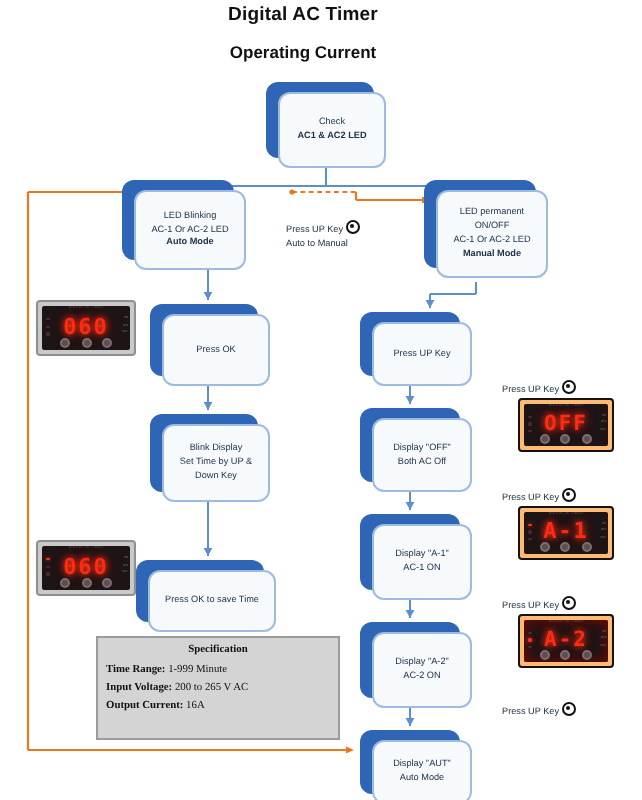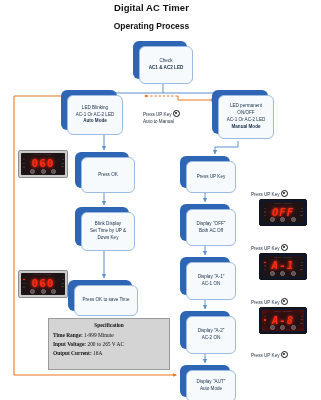--- a/index.html
+++ b/index.html
@@ -42,21 +42,21 @@
   .led-mod{position:absolute;border-radius:10px;}
   .led-mod .bezel{
     position:absolute;inset:0;background:#c9c9c9;
     border:1px solid #8f8f8f;border-radius:2px;
     box-sizing:border-box;padding:2px;
   }
   .led-mod .panel{
     position:absolute;inset:2px;background:#1d1416;border-radius:1px;
     box-sizing:border-box;overflow:hidden;
   }
-  .led-mod.dark .bezel{background:#0f172a;border-color:#151011;font-style:italic;}
+  .led-mod.dark .bezel{background:#fdba74;border-color:#151011;}
   .led-mod .brand{
     position:absolute;top:1px;left:0;right:0;height:2px;
     text-align:center;font-size:1.6px;color:#6b5a5c;letter-spacing:.2px;
   }
   .led-mod .digits{
     position:absolute;left:16%;right:16%;top:22%;height:50%;
     display:flex;align-items:center;justify-content:center;
     color:#ff2a12;font-family:"DejaVu Sans Mono", monospace;
     font-weight:bold;letter-spacing:1px;
     text-shadow:0 0 3px #ff3a18,0 0 6px #c01000;
@@ -108,21 +108,21 @@
   }
   #spec .sp-row{font-size:5.4px;line-height:1.75;white-space:nowrap;}
   #spec .sp-row b{font-weight:bold;}
 </style>
 </head>
 <body>
 
 <div id="stage">
 
   <div class="title" id="main-title">Digital AC Timer</div>
-  <div class="title" id="sub-title">Operating Process</div>
+  <div class="title" id="sub-title">Operating Current</div>
 
   <svg id="wires" viewBox="0 0 321 400">
     <g stroke="#5b8fd0" stroke-width="1" fill="none">
 
       <path d="M163 84 L163 93"></path>
       <path d="M90 93 L238 93"></path>
       <path d="M90 93 L90 100"></path>
       <path d="M238 93 L238 100"></path>
 
       <path d="M104 134 L104 150"></path>
@@ -373,21 +373,21 @@
 
   <div class="led-mod dark glow" style="left:259px;top:307px;width:48px;height:27px;">
     <div class="bezel">
       <div class="panel">
         <div class="brand">DIGITAL AC TIMER</div>
         <div class="sidedots">
             <i></i>
             <i class="on"></i>
             <i></i>
           </div>
-        <div class="digits" style="font-size:10.5px;">A-8</div>
+        <div class="digits" style="font-size:10.5px;">A-2</div>
         <div class="rlabel">
           <span>HR</span>
           <span>MIN</span>
           <span>SEC</span>
         </div>
         <div class="btns">
             <i></i>
             <i></i>
             <i></i>
           </div>

